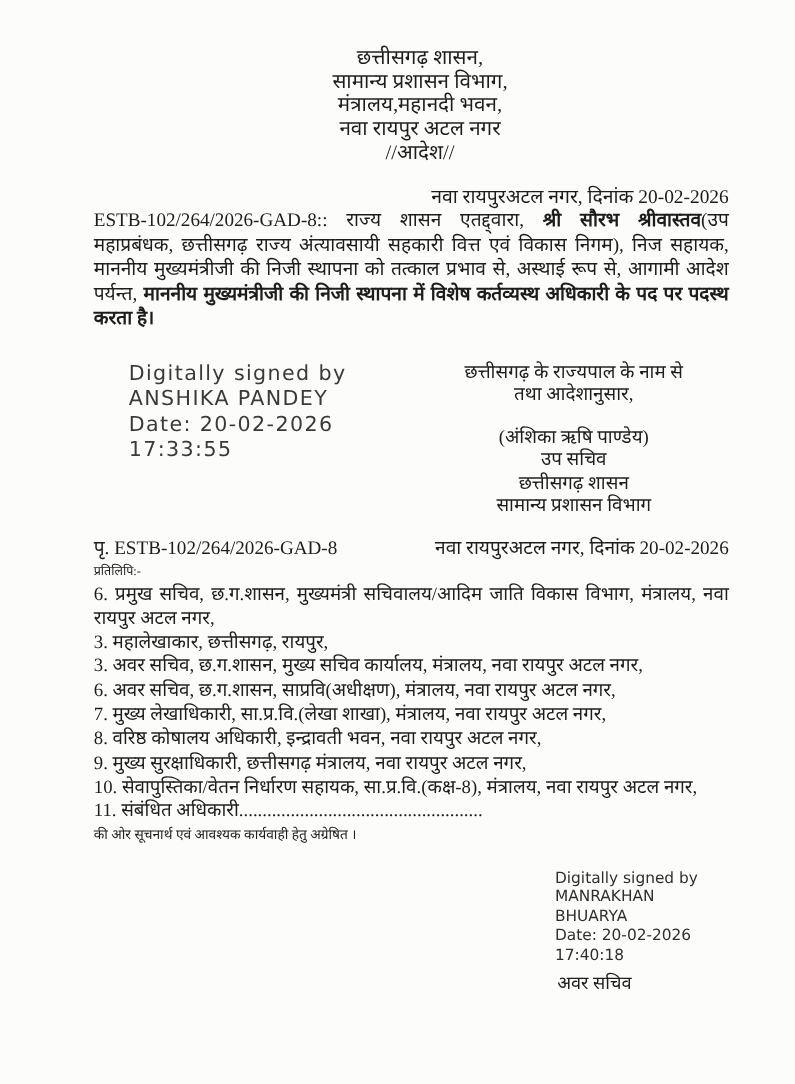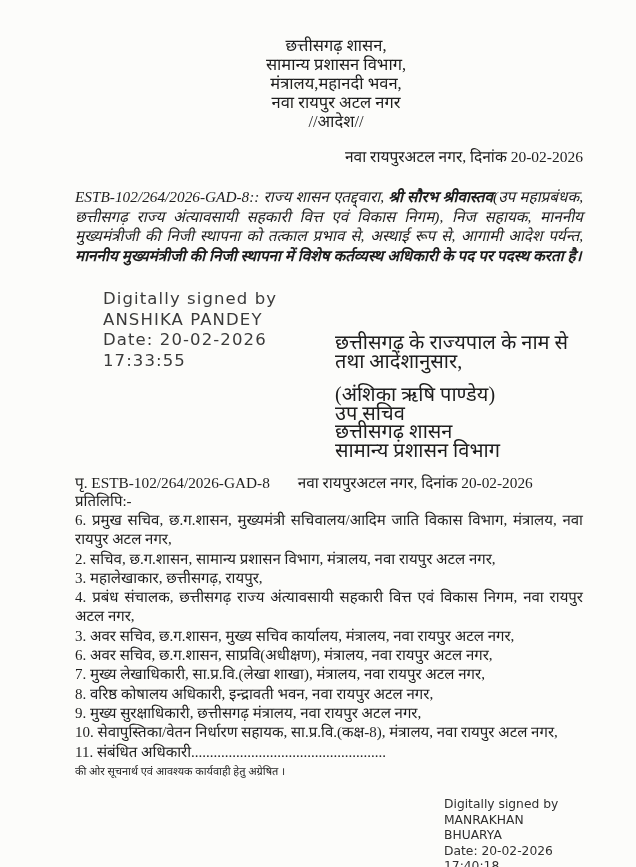--- a/index.html
+++ b/index.html
@@ -23,59 +23,57 @@
   .header {
     font-size: 16.5px;
     line-height: 19px;
     margin-left: 14px;
   }
   .dateline {
     font-size: 15.5px;
     margin-top: 14px;
   }
   .order-para {
-    margin-top: 20px;
     font-size: 15.3px;
     line-height: 19.5px;
     text-align: justify;
-    font-style: italic;
   }
   .order-para .b { font-weight: bold; }
 
   .sig-row {
     margin-top: 24px;
     display: flex;
     justify-content: space-between;
   }
   .dsig1 {
     margin-left: 28px;
     font-family: "DejaVu Sans", "Liberation Sans", sans-serif;
     font-size: 16.5px;
     line-height: 20.5px;
     letter-spacing: 1.1px;
     color: #3a3a3a;
   }
   .authority {
     width: 248px;
-    text-align: left;
-    font-size: 20px;
+    text-align: center;
+    font-size: 15px;
     line-height: 18.5px;
-    margin-top: 44px;
   }
   .authority .gap { height: 15px; }
 
   .ref-row {
     margin-top: 14px;
     display: flex;
     gap: 28px;
     font-size: 15.3px;
     line-height: 19px;
+    justify-content: space-between;
   }
   .copy-label {
-    font-size: 15px;
+    font-size: 10px;
     line-height: 19px;
   }
   .copy-list {
     font-size: 15px;
     line-height: 19.3px;
     text-align: justify;
   }
   .closing {
     font-size: 11px;
     line-height: 19.3px;
@@ -137,23 +135,21 @@
 
   <div class="ref-row">
     <div>पृ. ESTB-102/264/2026-GAD-8</div>
     <div>नवा रायपुरअटल नगर, दिनांक 20-02-2026</div>
   </div>
 
   <div class="copy-label">प्रतिलिपि:-</div>
 
   <div class="copy-list">
     <div>6. प्रमुख सचिव, छ.ग.शासन, मुख्यमंत्री सचिवालय/आदिम जाति विकास विभाग, मंत्रालय, नवा रायपुर अटल नगर,</div>
-    <div>2. सचिव, छ.ग.शासन, सामान्य प्रशासन विभाग, मंत्रालय, नवा रायपुर अटल नगर,</div>
     <div>3. महालेखाकार, छत्तीसगढ़, रायपुर,</div>
-    <div>4. प्रबंध संचालक, छत्तीसगढ़ राज्य अंत्यावसायी सहकारी वित्त एवं विकास निगम, नवा रायपुर अटल नगर,</div>
     <div>3. अवर सचिव, छ.ग.शासन, मुख्य सचिव कार्यालय, मंत्रालय, नवा रायपुर अटल नगर,</div>
     <div>6. अवर सचिव, छ.ग.शासन, साप्रवि(अधीक्षण), मंत्रालय, नवा रायपुर अटल नगर,</div>
     <div>7. मुख्य लेखाधिकारी, सा.प्र.वि.(लेखा शाखा), मंत्रालय, नवा रायपुर अटल नगर,</div>
     <div>8. वरिष्ठ कोषालय अधिकारी, इन्द्रावती भवन, नवा रायपुर अटल नगर,</div>
     <div>9. मुख्य सुरक्षाधिकारी, छत्तीसगढ़ मंत्रालय, नवा रायपुर अटल नगर,</div>
     <div>10. सेवापुस्तिका/वेतन निर्धारण सहायक, सा.प्र.वि.(कक्ष-8), मंत्रालय, नवा रायपुर अटल नगर,</div>
     <div>11. संबंधित अधिकारी....................................................</div>
   </div>
 
   <div class="closing">की ओर सूचनार्थ एवं आवश्यक कार्यवाही हेतु अग्रेषित ।</div>

